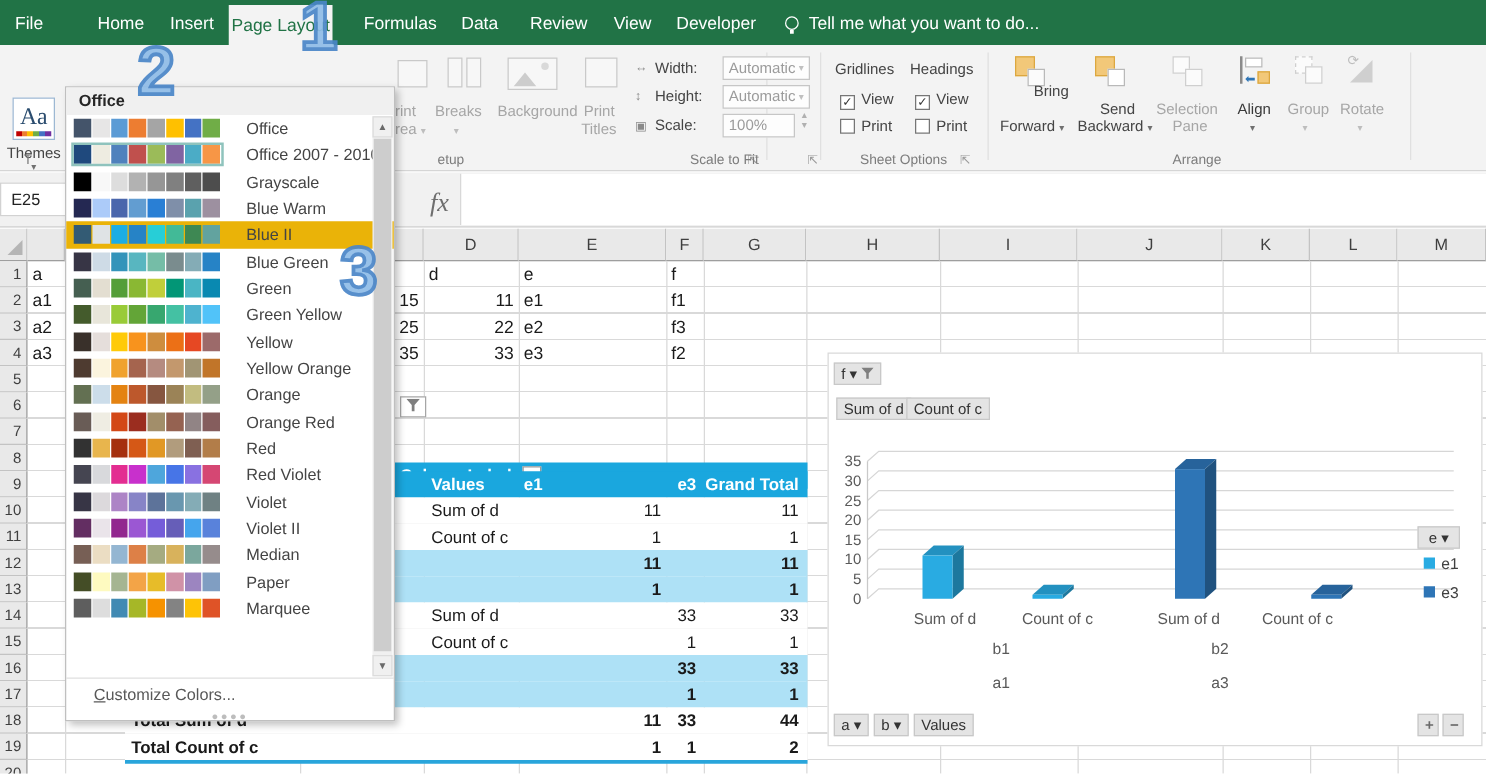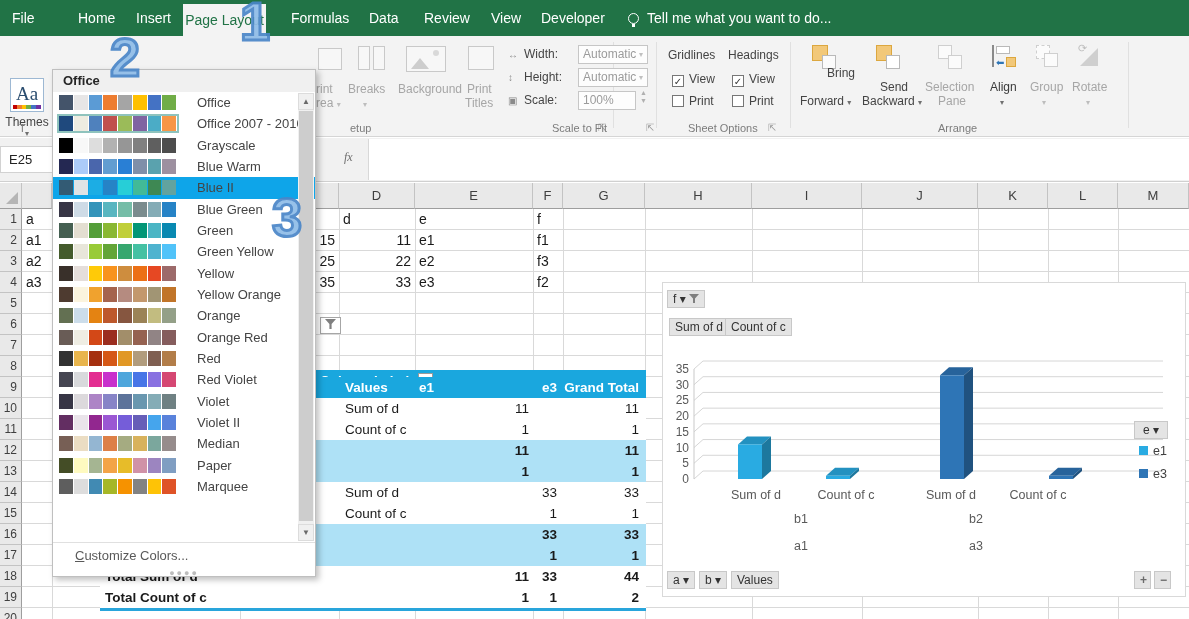--- a/index.html
+++ b/index.html
@@ -37,21 +37,21 @@
   .auto-box { position:absolute; width:70px; height:19px; background:#fdfdfd; border:1px solid #c6c6c6; font-size:12px; color:#9b9b9b; line-height:17px; padding:0 4px; }
   .auto-box .da { float:right; color:#c0c0c0; font-size:8px; }
   .chk { position:absolute; font-size:12px; color:#444; }
   .chk .box { display:inline-block; width:12px; height:12px; border:1px solid #767676; background:#fff; text-align:center; line-height:11px; font-size:10px; color:#333; vertical-align:-2px; margin-right:5px; }
   .sq-orange { position:absolute; width:16px; height:16px; background:#f2c879; border:1px solid #dca73f; }
   .sq-white  { position:absolute; width:14px; height:14px; background:#fbfbfb; border:1px solid #b9b9b9; }
 
   
   .fbar { position:absolute; left:0; top:138px; width:100%; height:44px; background:#f1f1f1; border-bottom:1px solid #d0d0d0; }
   .namebox { position:absolute; left:0; top:8px; width:56px; height:27px; background:#fff; border:1px solid #d2d2d2; font-size:13px; color:#222; line-height:25px; padding-left:8px; }
-  .fx { position:absolute; left:344px; top:12px; font-family:"Liberation Serif",serif; font-style:italic; font-size:12px; color:#6e6e6e; }
+  .fx { position:absolute; left:344px; top:12px; font-family:"Liberation Serif",serif; font-style:italic; font-size:21px; color:#6e6e6e; }
   .finput { position:absolute; left:368px; top:1px; right:0; bottom:1px; background:#fff; border-left:1px solid #d8d8d8; }
 
   
   .sheet { position:absolute; left:0; top:183px; width:1189px; height:436px; background:#fff; }
   .colhead { position:absolute; top:0; height:26px; background:#e9e9e9; border-right:1px solid #c3c3c3; border-bottom:1px solid #9e9e9e; color:#3f3f3f; font-size:13px; text-align:center; line-height:25px; }
   .corner { position:absolute; left:0; top:0; width:22px; height:26px; background:#e9e9e9; border-right:1px solid #c3c3c3; border-bottom:1px solid #9e9e9e; }
   .corner:after { content:""; position:absolute; right:3px; bottom:4px; border-style:solid; border-width:0 0 12px 12px; border-color:transparent transparent #b5b5b5 transparent; }
   .rowhead { position:absolute; left:0; width:22px; background:#e9e9e9; border-right:1px solid #9e9e9e; border-bottom:1px solid #c3c3c3; color:#3f3f3f; font-size:12px; text-align:right; padding-right:4px; line-height:20px; }
   .cellgrid { position:absolute; left:22px; top:26px; right:0; bottom:0;
       background-image:repeating-linear-gradient(to bottom, transparent 0 20px, #d9d9d9 20px 21px); }
@@ -68,21 +68,21 @@
   
   .chart { position:absolute; left:662px; top:282px; width:524px; height:315px; background:#fff; border:1px solid #d9d9d9; z-index:3; }
   .cbtn { position:absolute; background:#e4e4e4; border:1px solid #c8c8c8; font-size:12px; color:#333; text-align:center; line-height:16px; white-space:nowrap; padding:0 5px; }
   .legend-item { position:absolute; font-size:12.5px; color:#404040; line-height:14px; }
   .legend-item .sw { display:inline-block; width:9px; height:9px; margin-right:5px; }
 
   
   .menu { position:absolute; left:52px; top:69px; width:264px; height:508px; background:#fff; border:1px solid #bfbfbf; box-shadow:3px 3px 6px rgba(0,0,0,.25); z-index:40; }
   .menu-head { height:22px; background:#f0f0f0; font-weight:bold; font-size:13px; color:#262626; line-height:22px; padding-left:10px; }
   .mi { position:relative; height:21.33px; display:flex; align-items:center; }
-  .mi.hl { background:#0ea5e9; }
+  .mi.hl { background:#eab308; }
   .mi .strip { display:flex; width:118px; height:15px; margin-left:6px; }
   .mi.sel .strip { outline:2px solid #8fc3bd; outline-offset:0px; }
   .mi .strip i { flex:1; margin-right:1px; }
   .mi .lbl { margin-left:20px; font-size:13px; color:#444; }
   .menu-foot { position:absolute; left:0; right:0; top:472px; border-top:1px solid #e0e0e0; height:25px; line-height:25px; padding-left:22px; font-size:13px; color:#595959; }
   .menu-foot::first-letter { text-decoration:underline; }
   .grip { position:absolute; left:0; right:0; top:498px; text-align:center; color:#bdbdbd; font-size:9px; letter-spacing:2px; }
   .sbar { position:absolute; right:1px; top:23px; width:16px; height:448px; background:#f0f0f0; }
   .sbar .up,.sbar .dn { position:absolute; left:0; width:16px; height:17px; background:#f0f0f0; border:1px solid #dcdcdc; color:#6a6a6a; font-size:8px; text-align:center; line-height:15px; }
   .sbar .up { top:0; } .sbar .dn { bottom:0; }

